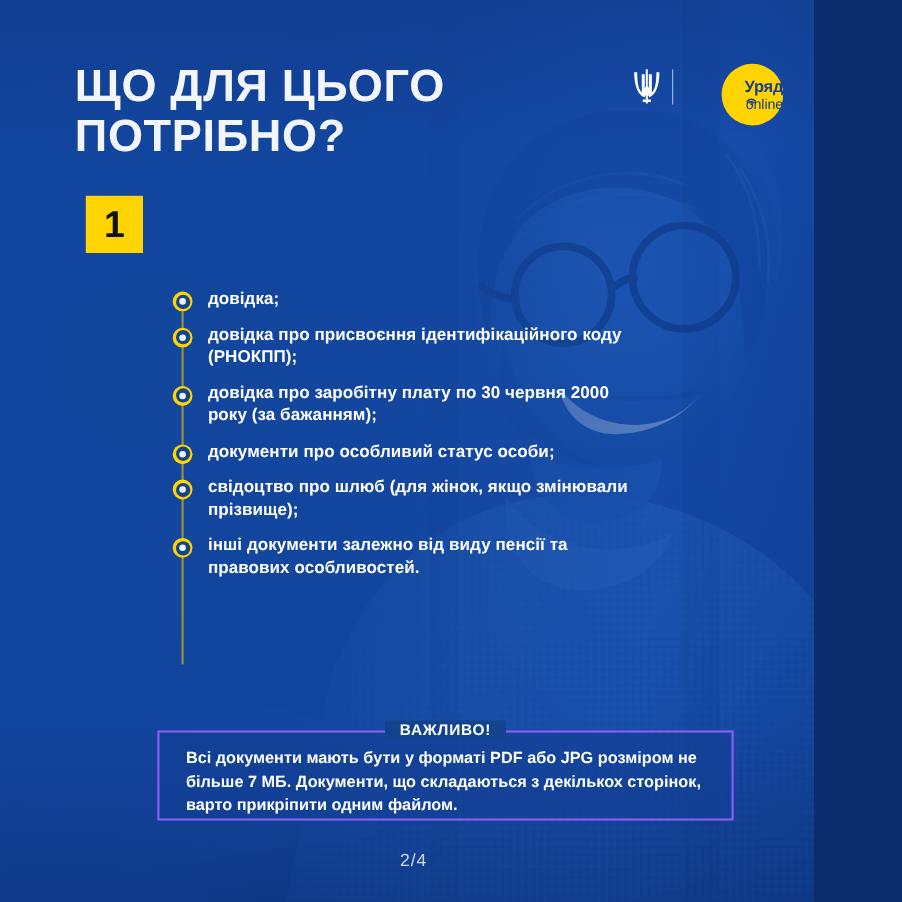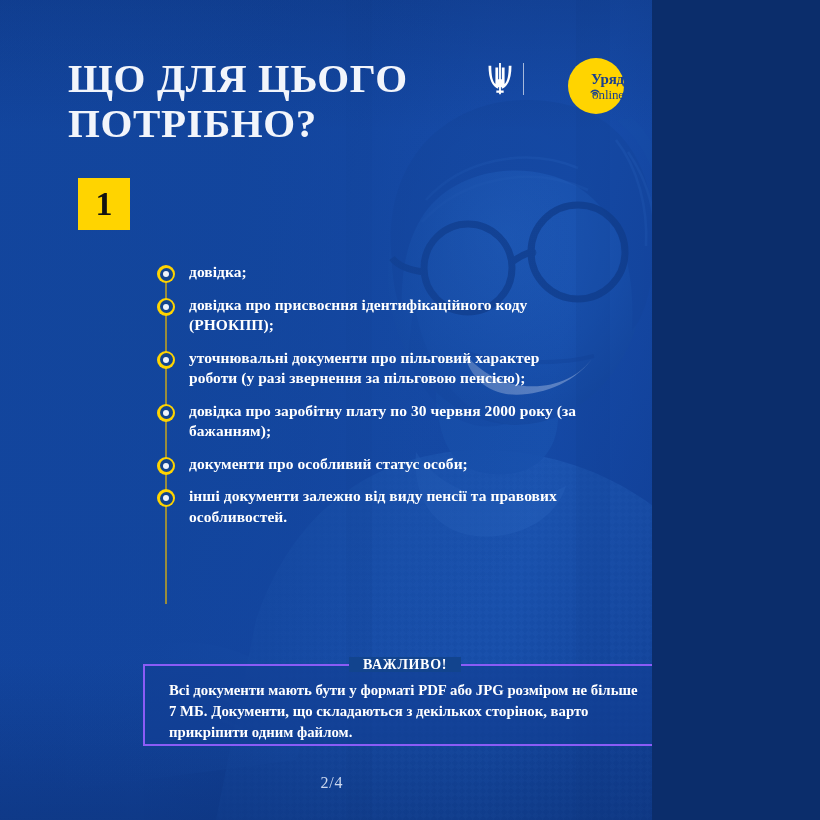--- a/index.html
+++ b/index.html
@@ -5,25 +5,25 @@
 <style>
   html, body {
     margin: 0;
     padding: 0;
     background: #0b2d6b;
   }
   * { box-sizing: border-box; }
 
   .poster {
     position: relative;
-    width: 652px;
+    width: 740px;
     height: 820px;
     overflow: hidden;
     background: #b91c1c;
-    font-family: Liberation Serif, serif;
+    font-family: Liberation Sans, sans-serif;
     color: #ffffff;
     -webkit-font-smoothing: antialiased;
   }
 
   
   .photo-layer {
     position: absolute;
     inset: 0;
     z-index: 0;
     overflow: hidden;
@@ -400,35 +400,35 @@
         <span class="bullet"></span>
         <div class="doc-text">довідка;</div>
       </div>
 
       <div class="doc-item">
         <span class="bullet"></span>
         <div class="doc-text">довідка про присвоєння ідентифікаційного коду (РНОКПП);</div>
       </div>
 
 
-      <div class="doc-item">
-        <span class="bullet"></span>
-        <div class="doc-text">уточнювальні документи про пільговий характер роботи (у разі звернення за пільговою пенсією);</div>
-      </div>
 
       <div class="doc-item">
         <span class="bullet"></span>
         <div class="doc-text">довідка про заробітну плату по 30 червня 2000 року (за бажанням);</div>
       </div>
 
       <div class="doc-item">
         <span class="bullet"></span>
         <div class="doc-text">документи про особливий статус особи;</div>
       </div>
 
+      <div class="doc-item">
+        <span class="bullet"></span>
+        <div class="doc-text">свідоцтво про шлюб (для жінок, якщо змінювали прізвище);</div>
+      </div>
 
       <div class="doc-item">
         <span class="bullet"></span>
         <div class="doc-text">інші документи залежно від виду пенсії та правових особливостей.</div>
       </div>
     </div>
 
     <div class="important">
       <div class="important-label">
         <span>ВАЖЛИВО!</span>

